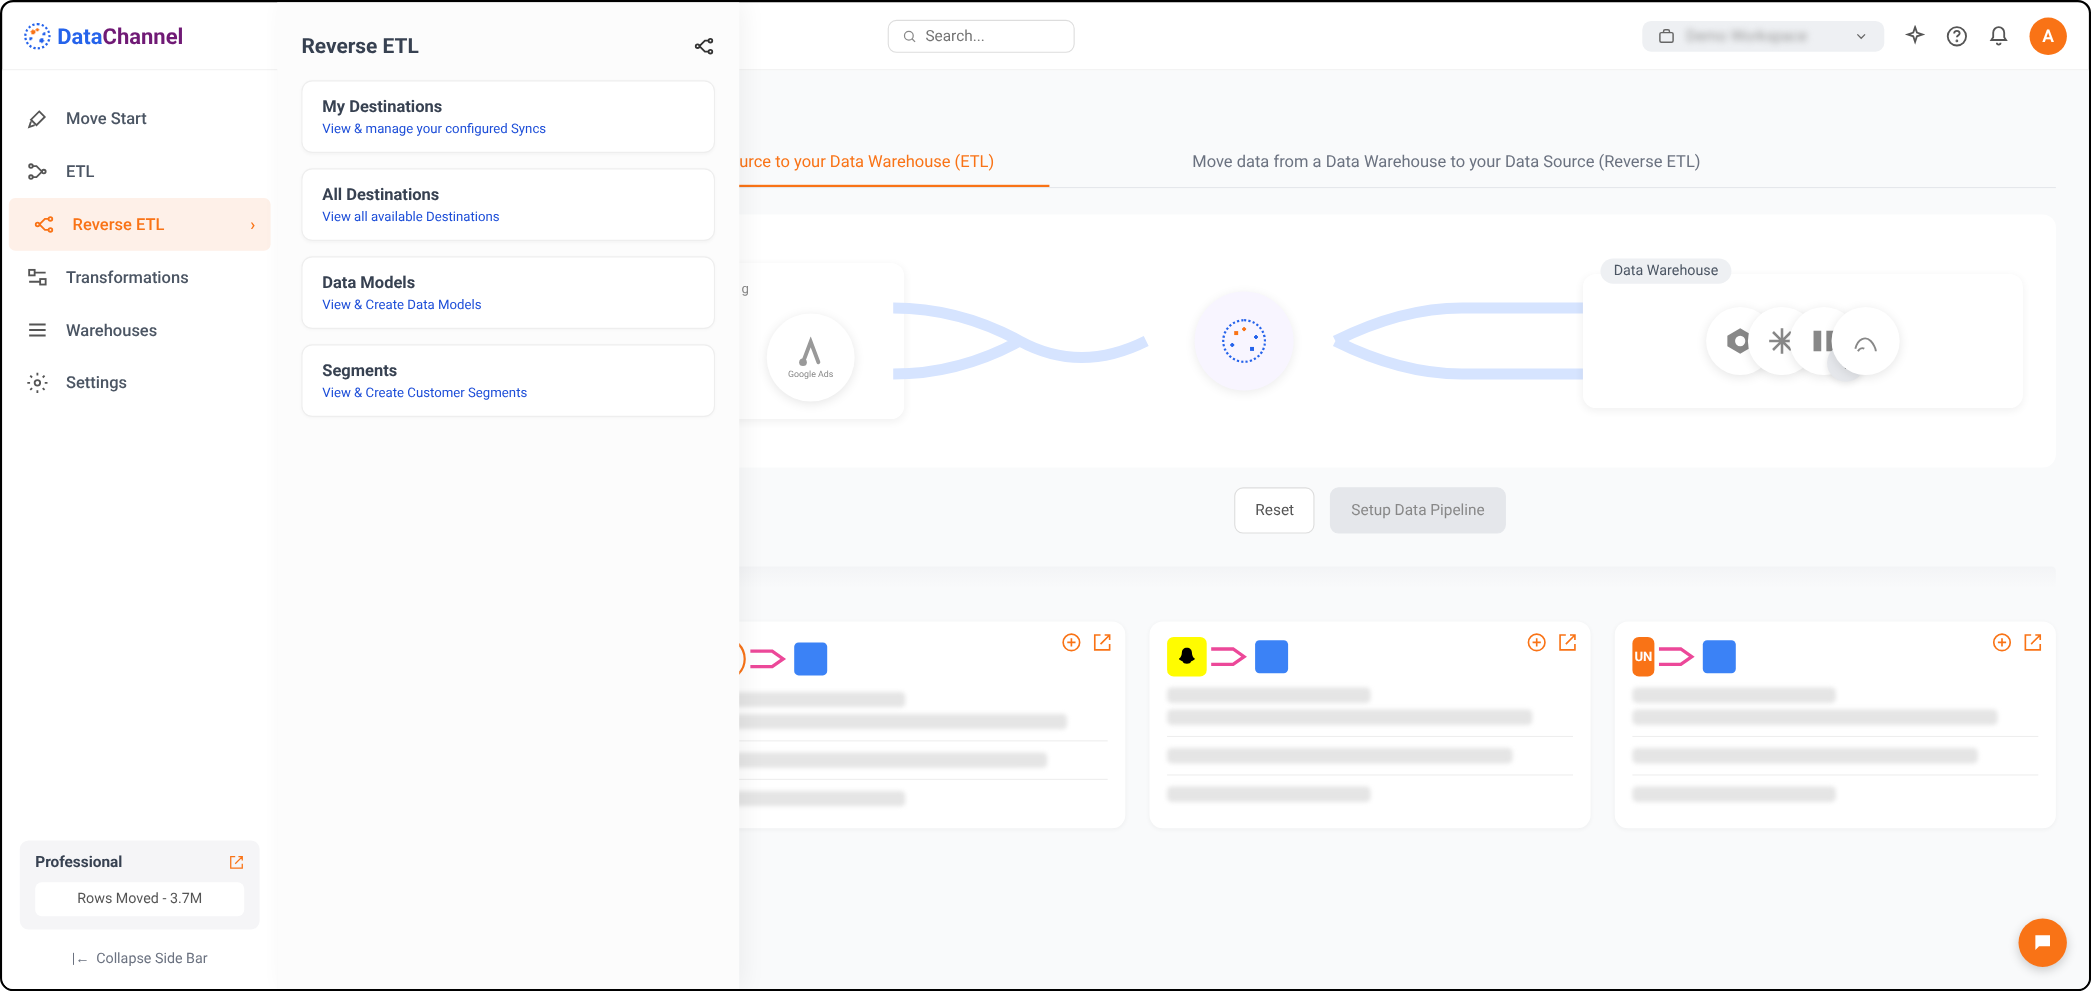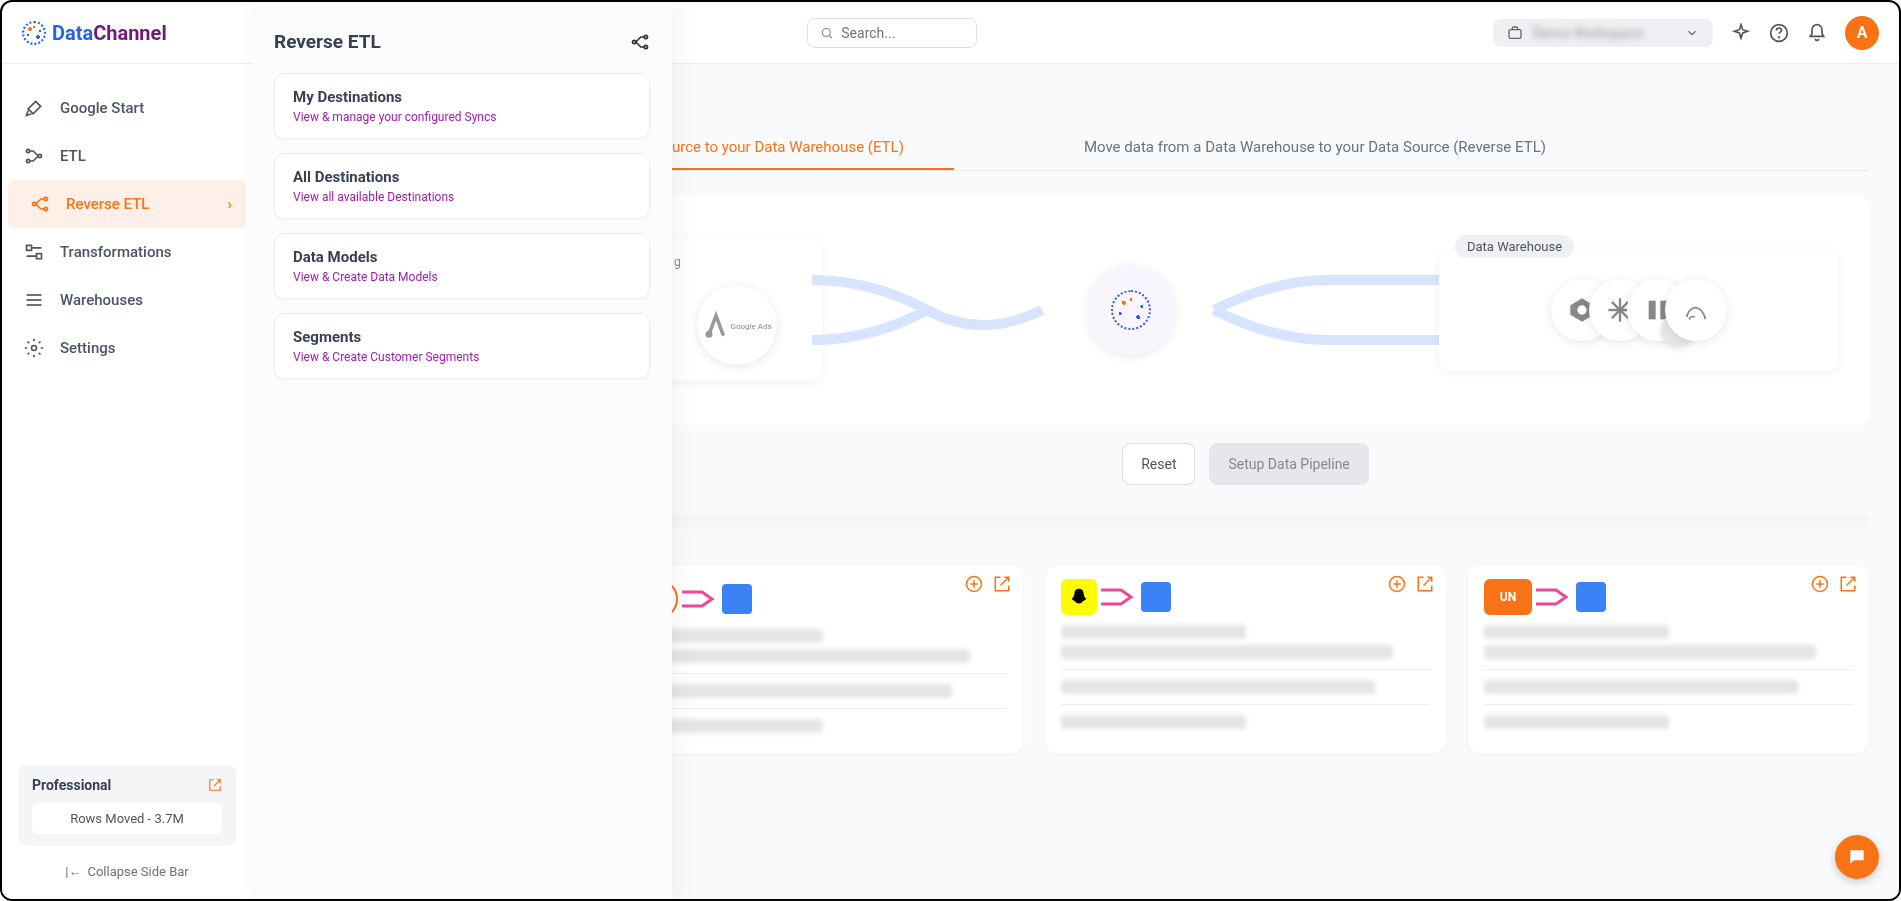--- a/index.html
+++ b/index.html
@@ -30,21 +30,21 @@
 .plan-title { font-weight:700; font-size:14px; color:#374151; display:flex; align-items:center; justify-content:space-between;}
 .plan-rows { background:#fff; border-radius:6px; padding:8px 10px; margin-top:10px; font-size:13px; color:#555; text-align:center;}
 .collapse-btn { margin-top:18px; font-size:13px; color:#6b7280; display:flex; align-items:center; gap:6px; justify-content:center; cursor:pointer;}
 
 
 .submenu { position:absolute; left:250px; top:0; bottom:0; width:420px; background:#fcfcfc; padding:22px; box-shadow: 5px 0 20px rgba(0,0,0,0.05); z-index:10; }
 .submenu-hdr { display:flex; align-items:center; justify-content:space-between; margin-bottom:20px; margin-top:6px;}
 .submenu-title { font-size:19px; font-weight:700; color:#374151; }
 .submenu-card { background:#fff; border:1px solid #eee; border-radius:10px; padding:14px 18px; margin-bottom:14px; cursor:pointer; box-shadow:0 1px 3px rgba(0,0,0,0.03);}
 .submenu-card h3 { font-size:15px; font-weight:700; color:#374151; margin-bottom:4px;}
-.submenu-card p { font-size:12px; color:#a21caf; }
+.submenu-card p { font-size:12px; color:#1d4ed8; }
 
 
 .main { position:absolute; left:250px; right:0; top:62px; bottom:0; background:#f9fafb; padding:24px 30px; overflow:hidden;}
 .started-hdr { font-size:20px; font-weight:700; color:#1f2937; margin-bottom:16px; margin-left:340px;}
 .tabs { display:flex; gap:0; border-bottom:1px solid #e5e7eb; margin-bottom:24px; margin-left:340px;}
 .tab { padding:10px 50px 12px; font-size:15px; color:#6b7280; }
 .tab.active { color:#f97316; border-bottom:2px solid #f97316; }
 .canvas { background:#fff; border-radius:12px; padding:30px; display:flex; align-items:center; justify-content:space-between; margin-left:340px; position:relative; height:230px;}
 .ds-card { background:#fff; border-radius:12px; padding:16px 22px; box-shadow:0 2px 8px rgba(0,0,0,0.06); position:relative;}
 .ds-label { position:absolute; top:-14px; left:16px; background:#eef0f3; border-radius:12px; padding:4px 12px; font-size:13px; color:#4b5563;}
@@ -111,21 +111,21 @@
   </div>
 </div>
 
 <div class="sidebar">
   <div class="nav-item">
     <span class="nav-icon">
         <svg width="20" height="20" viewBox="0 0 24 24" fill="none" stroke="#555" stroke-width="2">
           <path d="M5 15l-2 6 6-2M14 4l6 6-9 9-6-6 9-9z"></path>
         </svg>
       </span>
-    <span>Google Start</span>
+    <span>Move Start</span>
   </div>
   <div class="nav-item">
     <span class="nav-icon">
         <svg width="20" height="20" viewBox="0 0 24 24" fill="none" stroke="#555" stroke-width="2">
           <circle cx="5" cy="6" r="2"></circle>
           <circle cx="5" cy="18" r="2"></circle>
           <circle cx="19" cy="12" r="2"></circle>
           <path d="M7 6h4l6 6M7 18h4l6-6"></path>
         </svg>
       </span>
@@ -221,21 +221,21 @@
   <div class="started-hdr">ted!</div>
   <div class="tabs">
     <div class="tab active">urce to your Data Warehouse (ETL)</div>
     <div class="tab" style="padding-left:130px;">Move data from a Data Warehouse to your Data Source (Reverse ETL)</div>
   </div>
 
   <div class="canvas">
 
     <div class="ds-card" style="width:170px;">
       <div style="height:30px;color:#888;font-size:12px;">g</div>
-      <div class="icon-circle" style="margin:0 auto;width:80px;height:80px;">
+      <div class="icon-circle" style="margin:0 auto;width:80px;height:80px;flex-direction:column;">
         <svg width="28" height="28" viewBox="0 0 24 24">
             <path d="M6 20L12 4l6 16" fill="none" stroke="#999" stroke-width="3" stroke-linecap="round"></path>
             <circle cx="6" cy="20" r="3" fill="#999"></circle>
           </svg>
         <span style="font-size:8px;color:#888;margin-top:2px;">Google Ads</span>
       </div>
     </div>
 
     <div class="flow-line" style="left:190px; width:230px; top:85px;">
       <svg viewBox="0 0 230 60">
@@ -354,21 +354,21 @@
       <div class="card-actions">
         <svg width="18" height="18" viewBox="0 0 24 24" fill="none" stroke="#f97316" stroke-width="2">
             <circle cx="12" cy="12" r="10"></circle>
             <path d="M12 7v10M7 12h10"></path>
           </svg>
         <svg width="18" height="18" viewBox="0 0 24 24" fill="none" stroke="#f97316" stroke-width="2">
             <path d="M15 3h6v6M10 14L21 3M21 14v7H3V3h7"></path>
           </svg>
       </div>
       <div class="card-logos">
-        <div class="src-logo" style="background:#f97316;color:#fff;border-radius:6px;width:48px;height:36px;">UN</div>
+        <div class="src-logo" style="background:#f97316;color:#fff;border-radius:6px;width:20px;height:36px;">UN</div>
         <svg width="36" height="30" viewBox="0 0 36 30">
             <path d="M0 8h20l10 7-10 7H0" fill="none" stroke="#ec4899" stroke-width="3"></path>
           </svg>
         <div class="src-logo" style="background:#3b82f6;width:30px;height:30px;border-radius:4px;"></div>
       </div>
       <div class="blur-line" style="width:50%;"></div>
       <div class="blur-line" style="width:90%;"></div>
       <div class="card-divider"></div>
       <div class="blur-line" style="width:85%;"></div>
       <div class="card-divider"></div>

